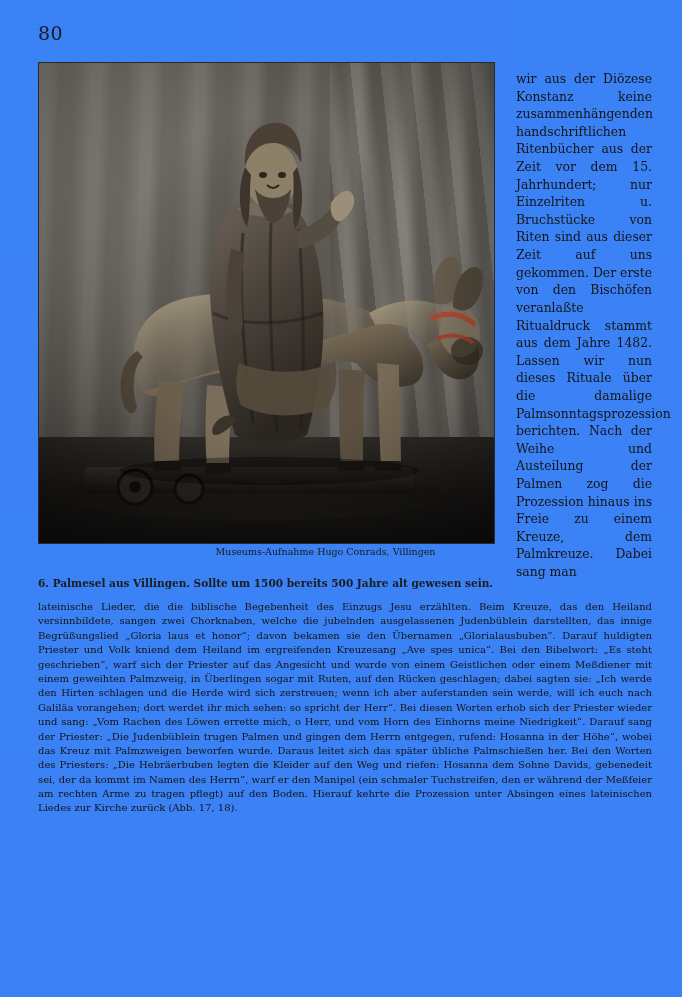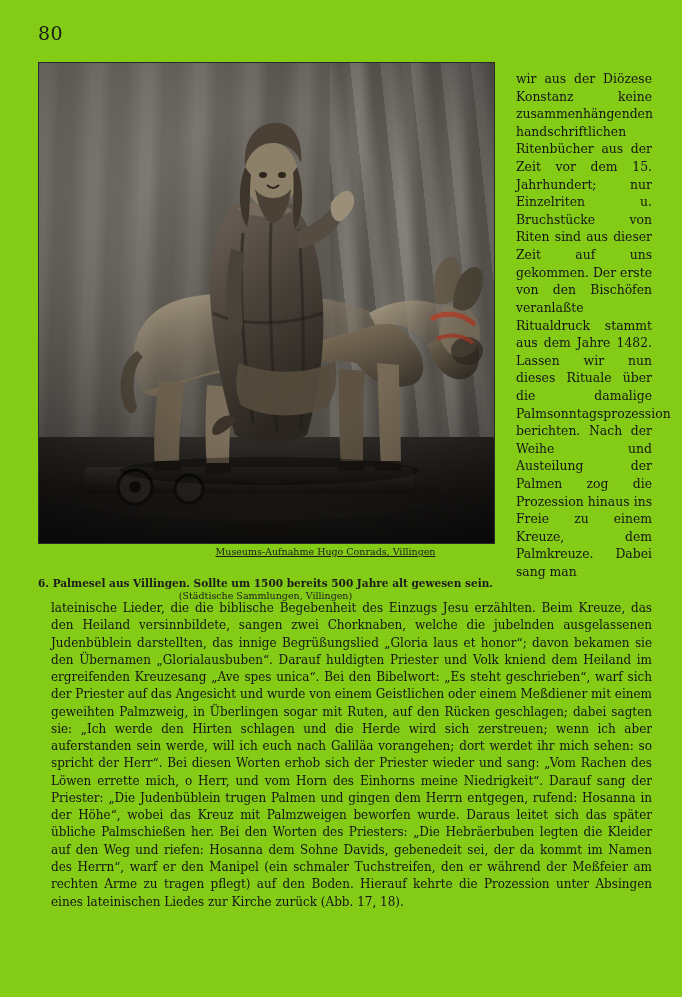--- a/index.html
+++ b/index.html
@@ -11,21 +11,21 @@
     width: 682px;
     height: 997px;
     font-family: "DejaVu Serif", serif;
     color: #151515;
     position: relative;
     overflow: hidden;
   }
   .page {
     position: absolute;
     inset: 0;
-    background: #84cc16;
+    background: #3b82f6;
     padding-left: 16px;
   }
 
   
   .runhead {
     position: absolute;
     top: 22px;
     left: 38px;
     right: 34px;
     height: 26px;
@@ -135,21 +135,20 @@
     line-height: 1.35;
     color: #1b1b1b;
     font-family: "DejaVu Serif", serif;
   }
   .cap-credit {
     font-size: 9.5px;
     text-align: center;
     color: #1b1b1b;
     margin-top: 2px;
     margin-left: 120px;
-    text-decoration: underline;
   }
   .cap-main {
     font-weight: bold;
     font-size: 10.5px;
   }
   .cap-sub {
     font-size: 9.5px;
   }
 
   .sidecol {
@@ -164,27 +163,26 @@
     color: #151515;
     font-family: "DejaVu Serif", serif;
   }
 
   
   .body-text {
     position: absolute;
     top: 600px;
     left: 38px;
     right: 30px;
-    font-size: 12px;
+    font-size: 10px;
     line-height: 1.44;
     text-align: justify;
     hyphens: auto;
     color: #141414;
     font-family: "DejaVu Serif", serif;
-    margin-left: 13px;
   }
   .body-text p {
     margin: 0;
   }
 
   
   .grain {
     position: absolute;
     inset: 0;
     pointer-events: none;
@@ -314,21 +312,20 @@
 
           <ellipse cx="230" cy="408" rx="150" ry="14" fill="#000" opacity="0.35"></ellipse>
         </svg>
 
         <div class="vignette"></div>
       </div>
 
       <div class="cap-credit">Museums-Aufnahme Hugo Conrads, Villingen</div>
       <figcaption class="plate-caption">
         <div class="cap-main">6. Palmesel aus Villingen. Sollte um 1500 bereits 500 Jahre alt gewesen sein.</div>
-        <div class="cap-sub">(Städtische Sammlungen, Villingen)</div>
       </figcaption>
     </figure>
 
     <div class="sidecol">wir aus der Diözese Konstanz keine zusammenhängenden handschriftlichen Ritenbücher aus der Zeit vor dem 15. Jahrhundert; nur Einzelriten u. Bruchstücke von Riten sind aus dieser Zeit auf uns gekommen. Der erste von den Bischöfen veranlaßte Ritualdruck stammt aus dem Jahre 1482. Lassen wir nun dieses Rituale über die damalige Palmsonntagsprozession berichten. Nach der Weihe und Austeilung der Palmen zog die Prozession hinaus ins Freie zu einem Kreuze, dem Palmkreuze. Dabei sang man</div>
   </div>
 
   <div class="body-text">
     <p>lateinische Lieder, die die biblische Begebenheit des Einzugs Jesu erzählten. Beim Kreuze, das den Heiland versinnbildete, sangen zwei Chorknaben, welche die jubelnden ausgelassenen Judenbüblein darstellten, das innige Begrüßungslied „Gloria laus et honor“; davon bekamen sie den Übernamen „Glorialausbuben“. Darauf huldigten Priester und Volk kniend dem Heiland im ergreifenden Kreuzesang „Ave spes unica“. Bei den Bibelwort: „Es steht geschrieben“, warf sich der Priester auf das Angesicht und wurde von einem Geistlichen oder einem Meßdiener mit einem geweihten Palmzweig, in Überlingen sogar mit Ruten, auf den Rücken geschlagen; dabei sagten sie: „Ich werde den Hirten schlagen und die Herde wird sich zerstreuen; wenn ich aber auferstanden sein werde, will ich euch nach Galiläa vorangehen; dort werdet ihr mich sehen: so spricht der Herr“. Bei diesen Worten erhob sich der Priester wieder und sang: „Vom Rachen des Löwen errette mich, o Herr, und vom Horn des Einhorns meine Niedrigkeit“. Darauf sang der Priester: „Die Judenbüblein trugen Palmen und gingen dem Herrn entgegen, rufend: Hosanna in der Höhe“, wobei das Kreuz mit Palmzweigen beworfen wurde. Daraus leitet sich das später übliche Palmschießen her. Bei den Worten des Priesters: „Die Hebräerbuben legten die Kleider auf den Weg und riefen: Hosanna dem Sohne Davids, gebenedeit sei, der da kommt im Namen des Herrn“, warf er den Manipel (ein schmaler Tuchstreifen, den er während der Meßfeier am rechten Arme zu tragen pflegt) auf den Boden. Hierauf kehrte die Prozession unter Absingen eines lateinischen Liedes zur Kirche zurück (Abb. 17, 18).</p>
   </div>
 

